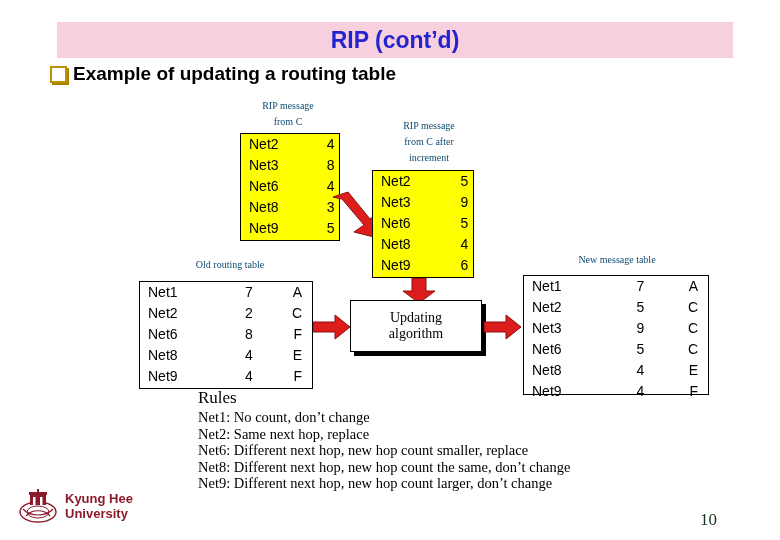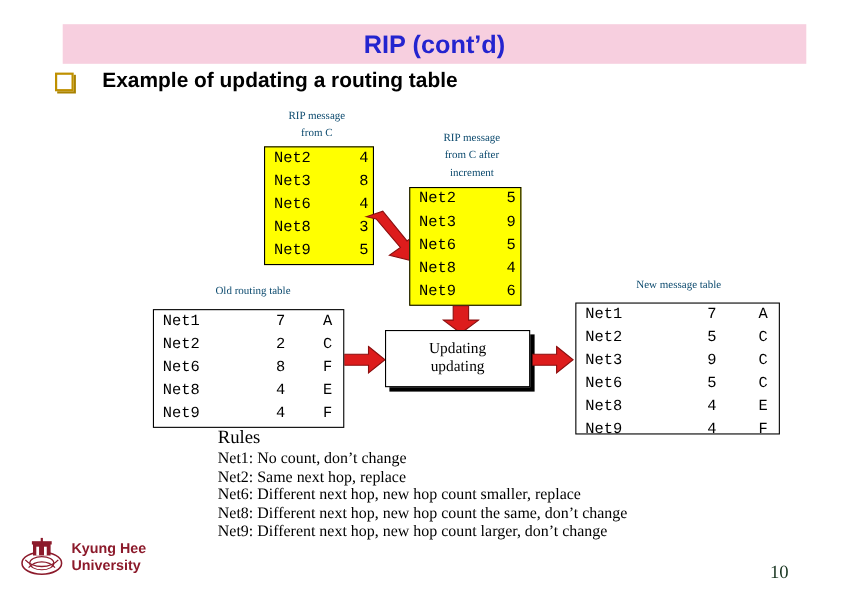--- a/index.html
+++ b/index.html
@@ -40,21 +40,21 @@
     letter-spacing: 0px;
   }
 
   
   #bullet-row {
     position: absolute;
     left: 50px;
     top: 63px;
     display: flex;
     align-items: center;
-    gap: 26px;
+    gap: 6px;
   }
   #bullet-glyph {
     display: inline-block;
     width: 13px;
     height: 13px;
     border: 2px solid #bf9000;
     background: #ffffff;
     box-shadow: 2px 2px 0 #a98200;
   }
   #bullet-label {
@@ -84,21 +84,21 @@
     color: #000000;
   }
   .tbl table {
     width: 100%;
     border-collapse: collapse;
   }
   .tbl td {
     padding: 0;
     height: 21px;
     line-height: 21px;
-    font-family: Liberation Mono, monospace;
+    font-family: Liberation Sans, sans-serif;
     font-size: 14px;
     margin-top: 48px;
   }
   .tbl td.c-net  { text-align: left;   padding-left: 8px; }
   .tbl td.c-num  { text-align: center; }
   .tbl td.c-hop  { text-align: right;  padding-right: 10px; }
 
   .yellow { background: #ffff00; border: 1.5px solid #000000; }
   .white  { background: #ffffff; }
 
@@ -292,21 +292,21 @@
       </tbody>
     </table>
   </div>
 
   <svg class="arrow" style="left:313px; top:314px;" width="38" height="26" viewBox="0 0 38 26">
     <polygon points="0,8 22,8 22,1 37,13 22,25 22,18 0,18" fill="#dd1c1c" stroke="#8a0f0f" stroke-width="1"></polygon>
   </svg>
 
   <div id="alg-box">
     <span id="alg-label">Updating
-updating</span>
+algorithm</span>
   </div>
 
   <svg class="arrow" style="left:484px; top:314px;" width="38" height="26" viewBox="0 0 38 26">
     <polygon points="0,8 22,8 22,1 37,13 22,25 22,18 0,18" fill="#dd1c1c" stroke="#8a0f0f" stroke-width="1"></polygon>
   </svg>
 
   <div class="cap" style="left:528px; top:252px; width:178px;">New message table</div>
 
   <div class="tbl white" style="left:523px; top:275px; width:186px; height:120px;">
     <table>

